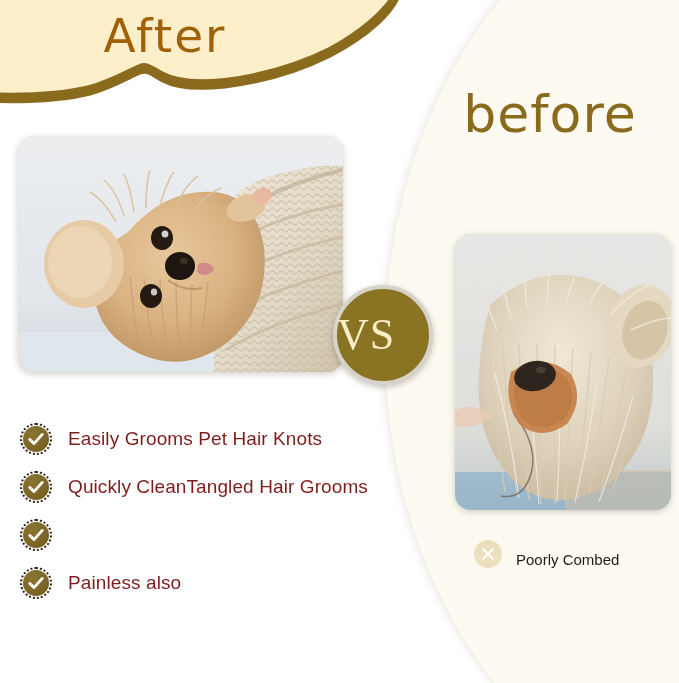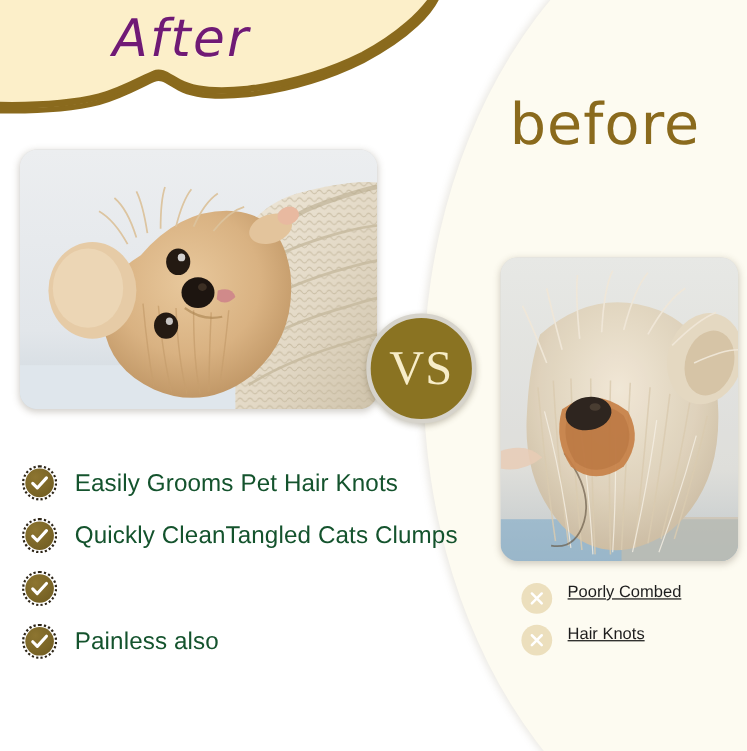--- a/index.html
+++ b/index.html
@@ -28,23 +28,22 @@
   }
   .banner svg{display:block;}
 
   .banner-title{
     position:absolute;left:0;top:8px;width:330px;
     text-align:center;
     font-family:"DejaVu Sans", sans-serif;
     font-size:47px;
     font-weight:400;
     letter-spacing:2px;
-    color:#701a75;
+    color:#a16207;
     text-shadow:0 1px 0 rgba(255,255,255,.4);
-    font-style:italic;
   }
 
   .before-title{
     position:absolute;left:430px;top:84px;width:240px;
     text-align:center;
     font-family:"DejaVu Sans", sans-serif;
     font-size:52px;
     font-weight:400;
     letter-spacing:1px;
     color:#8a6a1d;
@@ -62,21 +61,21 @@
   .photo-before{left:455px;top:234px;width:216px;height:276px;}
   .photo svg{display:block;width:100%;height:100%;}
 
   
   .vs-badge{
     position:absolute;left:333px;top:285px;
     width:100px;height:100px;border-radius:50%;
     background:#8a7322;
     border:4px solid #d6d3cb;
     box-sizing:border-box;
-    display:flex;align-items:center;justify-content:center;
+    display:flex;align-items:center;justify-content:flex-start;
     box-shadow:0 2px 6px rgba(70,60,30,.3);
   }
   .vs-badge span{
     font-family:"Liberation Serif", serif;
     font-size:44px;
     color:#f7edc8;
     letter-spacing:1px;
     line-height:1;
   }
 
@@ -98,32 +97,31 @@
   }
   .check-icon .disc{
     position:absolute;inset:3px;
     border-radius:50%;
     background:#7a6526;
     background:radial-gradient(circle at 35% 30%, #8d7530 0%, #6d5a20 100%);
     display:flex;align-items:center;justify-content:center;
   }
   .check-icon .disc svg{width:20px;height:20px;display:block;}
   .pro-text{
-    font-size:22px;
-    color:#14532d;
+    font-size:19px;
+    color:#7f1d1d;
     letter-spacing:.1px;
     white-space:nowrap;
   }
 
   
   .cons{position:absolute;left:474px;top:530px;width:200px;}
   .con-item{
-    display:flex;align-items:flex-start;
+    display:flex;align-items:flex-end;
     height:38px;
-    text-decoration:underline;
   }
   .x-icon{
     width:28px;height:28px;flex:0 0 28px;margin-right:14px;
     border-radius:50%;
     background:#ecdfbd;
     display:flex;align-items:center;justify-content:center;
   }
   .x-icon svg{width:18px;height:18px;display:block;}
   .con-text{
     font-size:15px;
@@ -318,21 +316,21 @@
 
     <div class="pro-item">
       <span class="check-icon">
         <span class="ring"></span>
         <span class="disc">
           <svg viewBox="0 0 24 24" xmlns="http://www.w3.org/2000/svg">
             <path d="M4.5,12.5 L9.5,17.5 L19.5,6.5" fill="none" stroke="#ffffff" stroke-width="3.4" stroke-linecap="round" stroke-linejoin="round"></path>
           </svg>
         </span>
       </span>
-      <span class="pro-text">Quickly CleanTangled Cats Clumps</span>
+      <span class="pro-text">Quickly CleanTangled Hair Grooms</span>
     </div>
 
     <div class="pro-item">
       <span class="check-icon">
         <span class="ring"></span>
         <span class="disc">
           <svg viewBox="0 0 24 24" xmlns="http://www.w3.org/2000/svg">
             <path d="M4.5,12.5 L9.5,17.5 L19.5,6.5" fill="none" stroke="#ffffff" stroke-width="3.4" stroke-linecap="round" stroke-linejoin="round"></path>
           </svg>
         </span>
@@ -357,24 +355,16 @@
 
     <div class="con-item">
       <span class="x-icon">
         <svg viewBox="0 0 24 24" xmlns="http://www.w3.org/2000/svg">
           <path d="M6,6 L18,18 M18,6 L6,18" fill="none" stroke="#ffffff" stroke-width="3" stroke-linecap="round"></path>
         </svg>
       </span>
       <span class="con-text">Poorly Combed</span>
     </div>
 
-    <div class="con-item">
-      <span class="x-icon">
-        <svg viewBox="0 0 24 24" xmlns="http://www.w3.org/2000/svg">
-          <path d="M6,6 L18,18 M18,6 L6,18" fill="none" stroke="#ffffff" stroke-width="3" stroke-linecap="round"></path>
-        </svg>
-      </span>
-      <span class="con-text">Hair Knots</span>
-    </div>
 
   </div>
 
 </div>
 
 </body></html>

